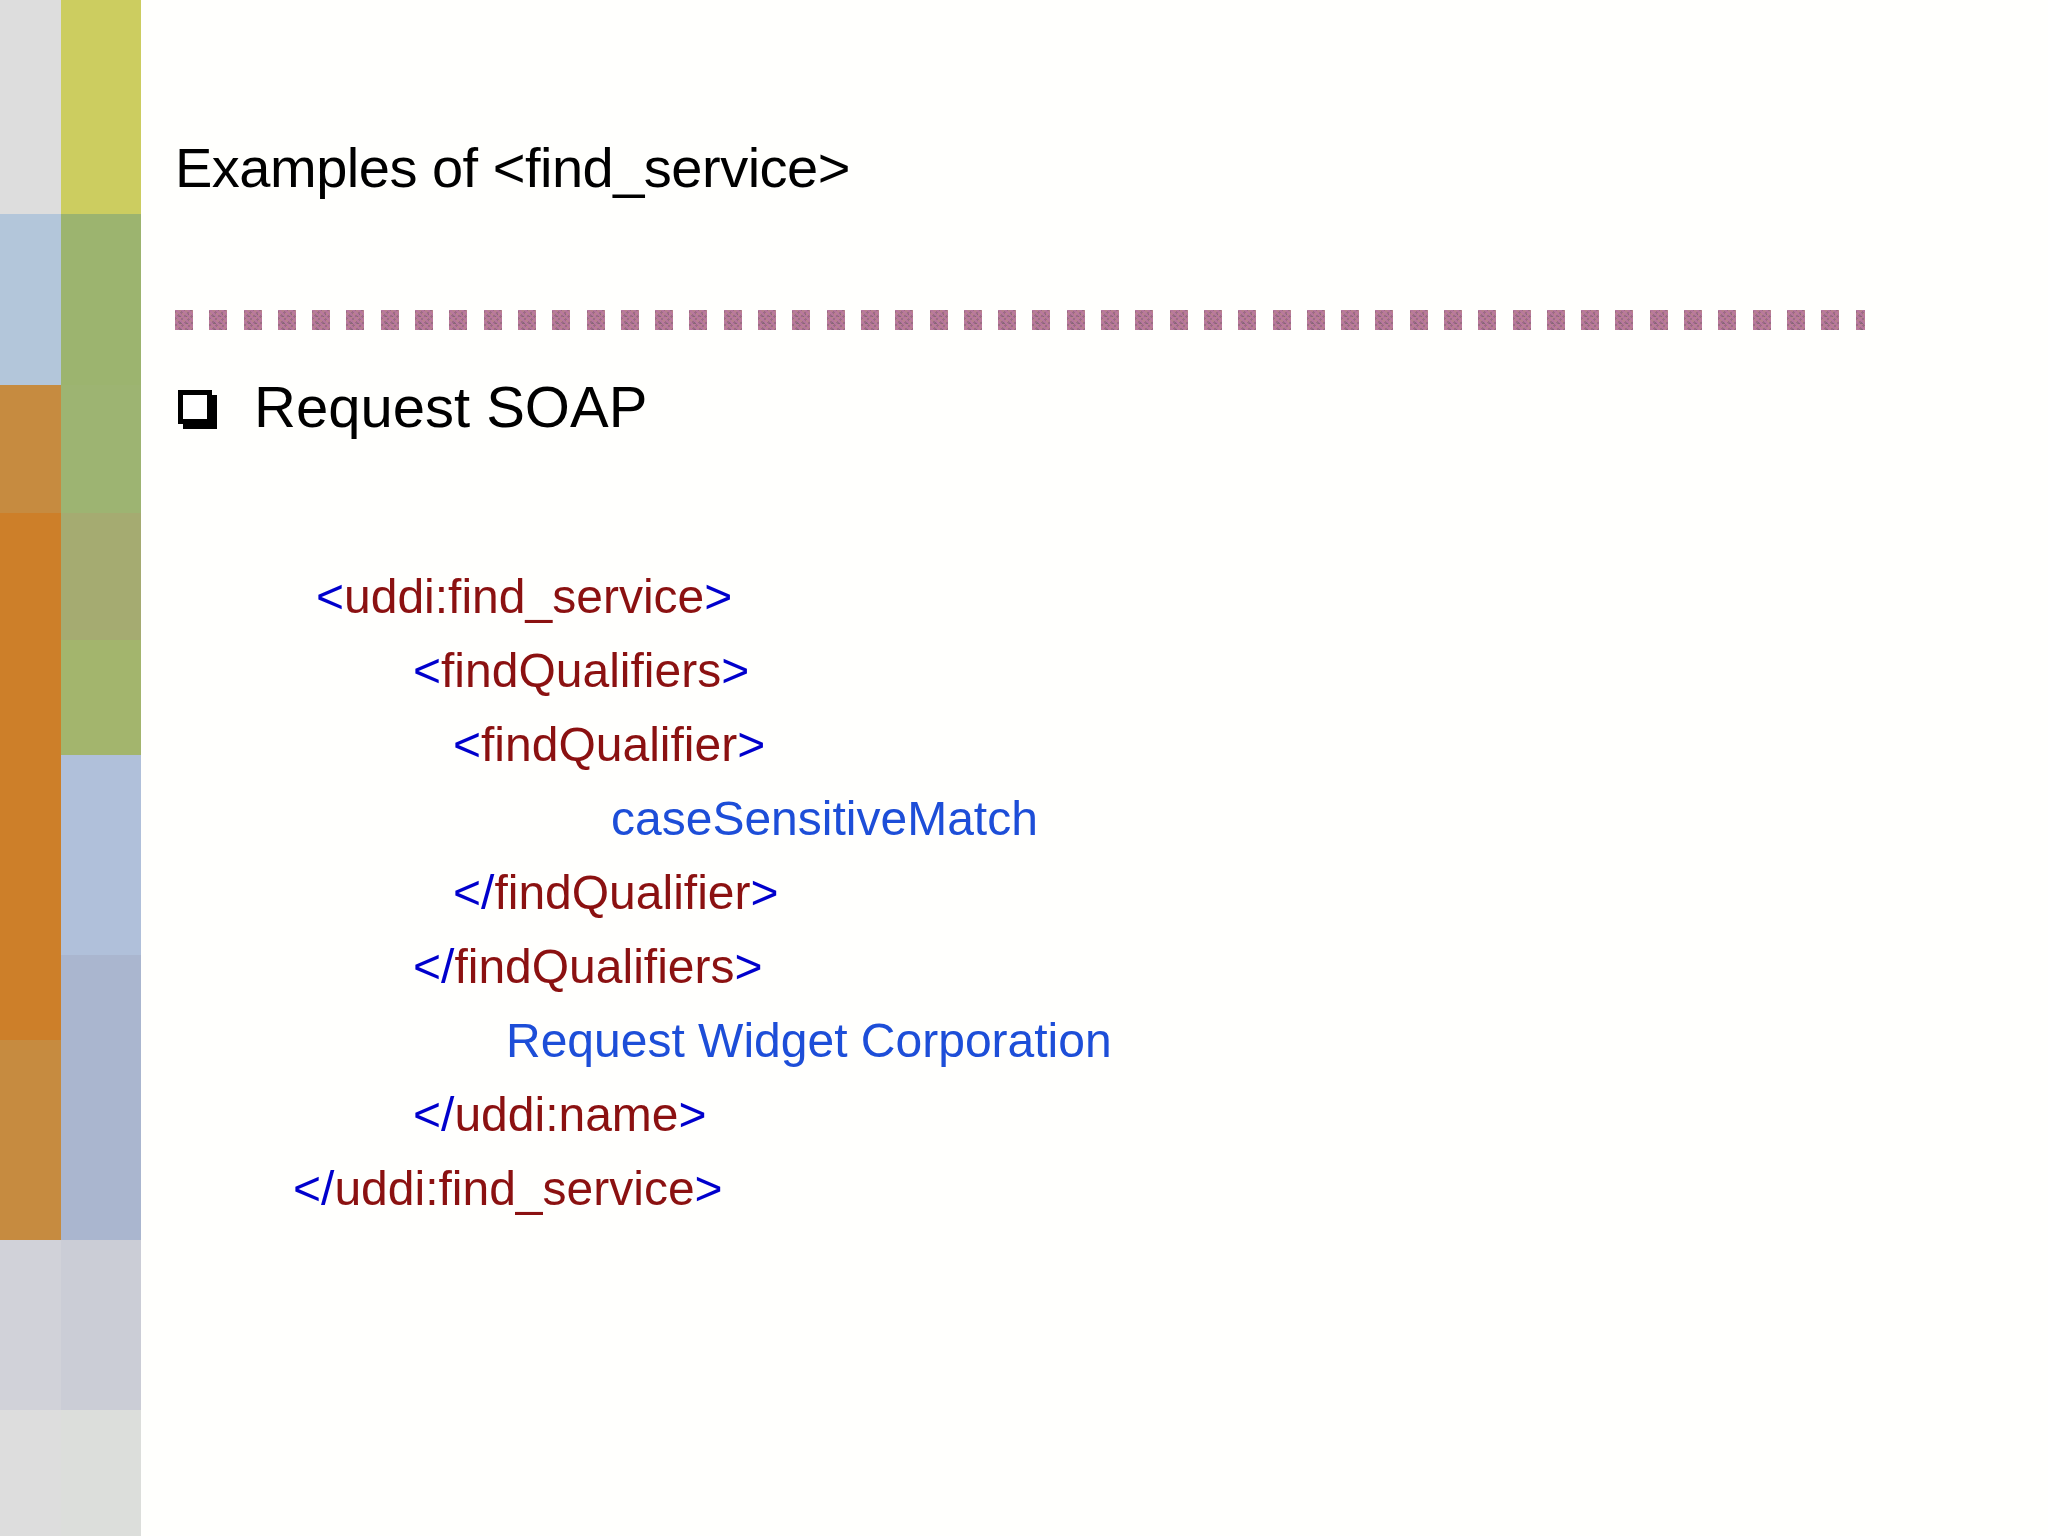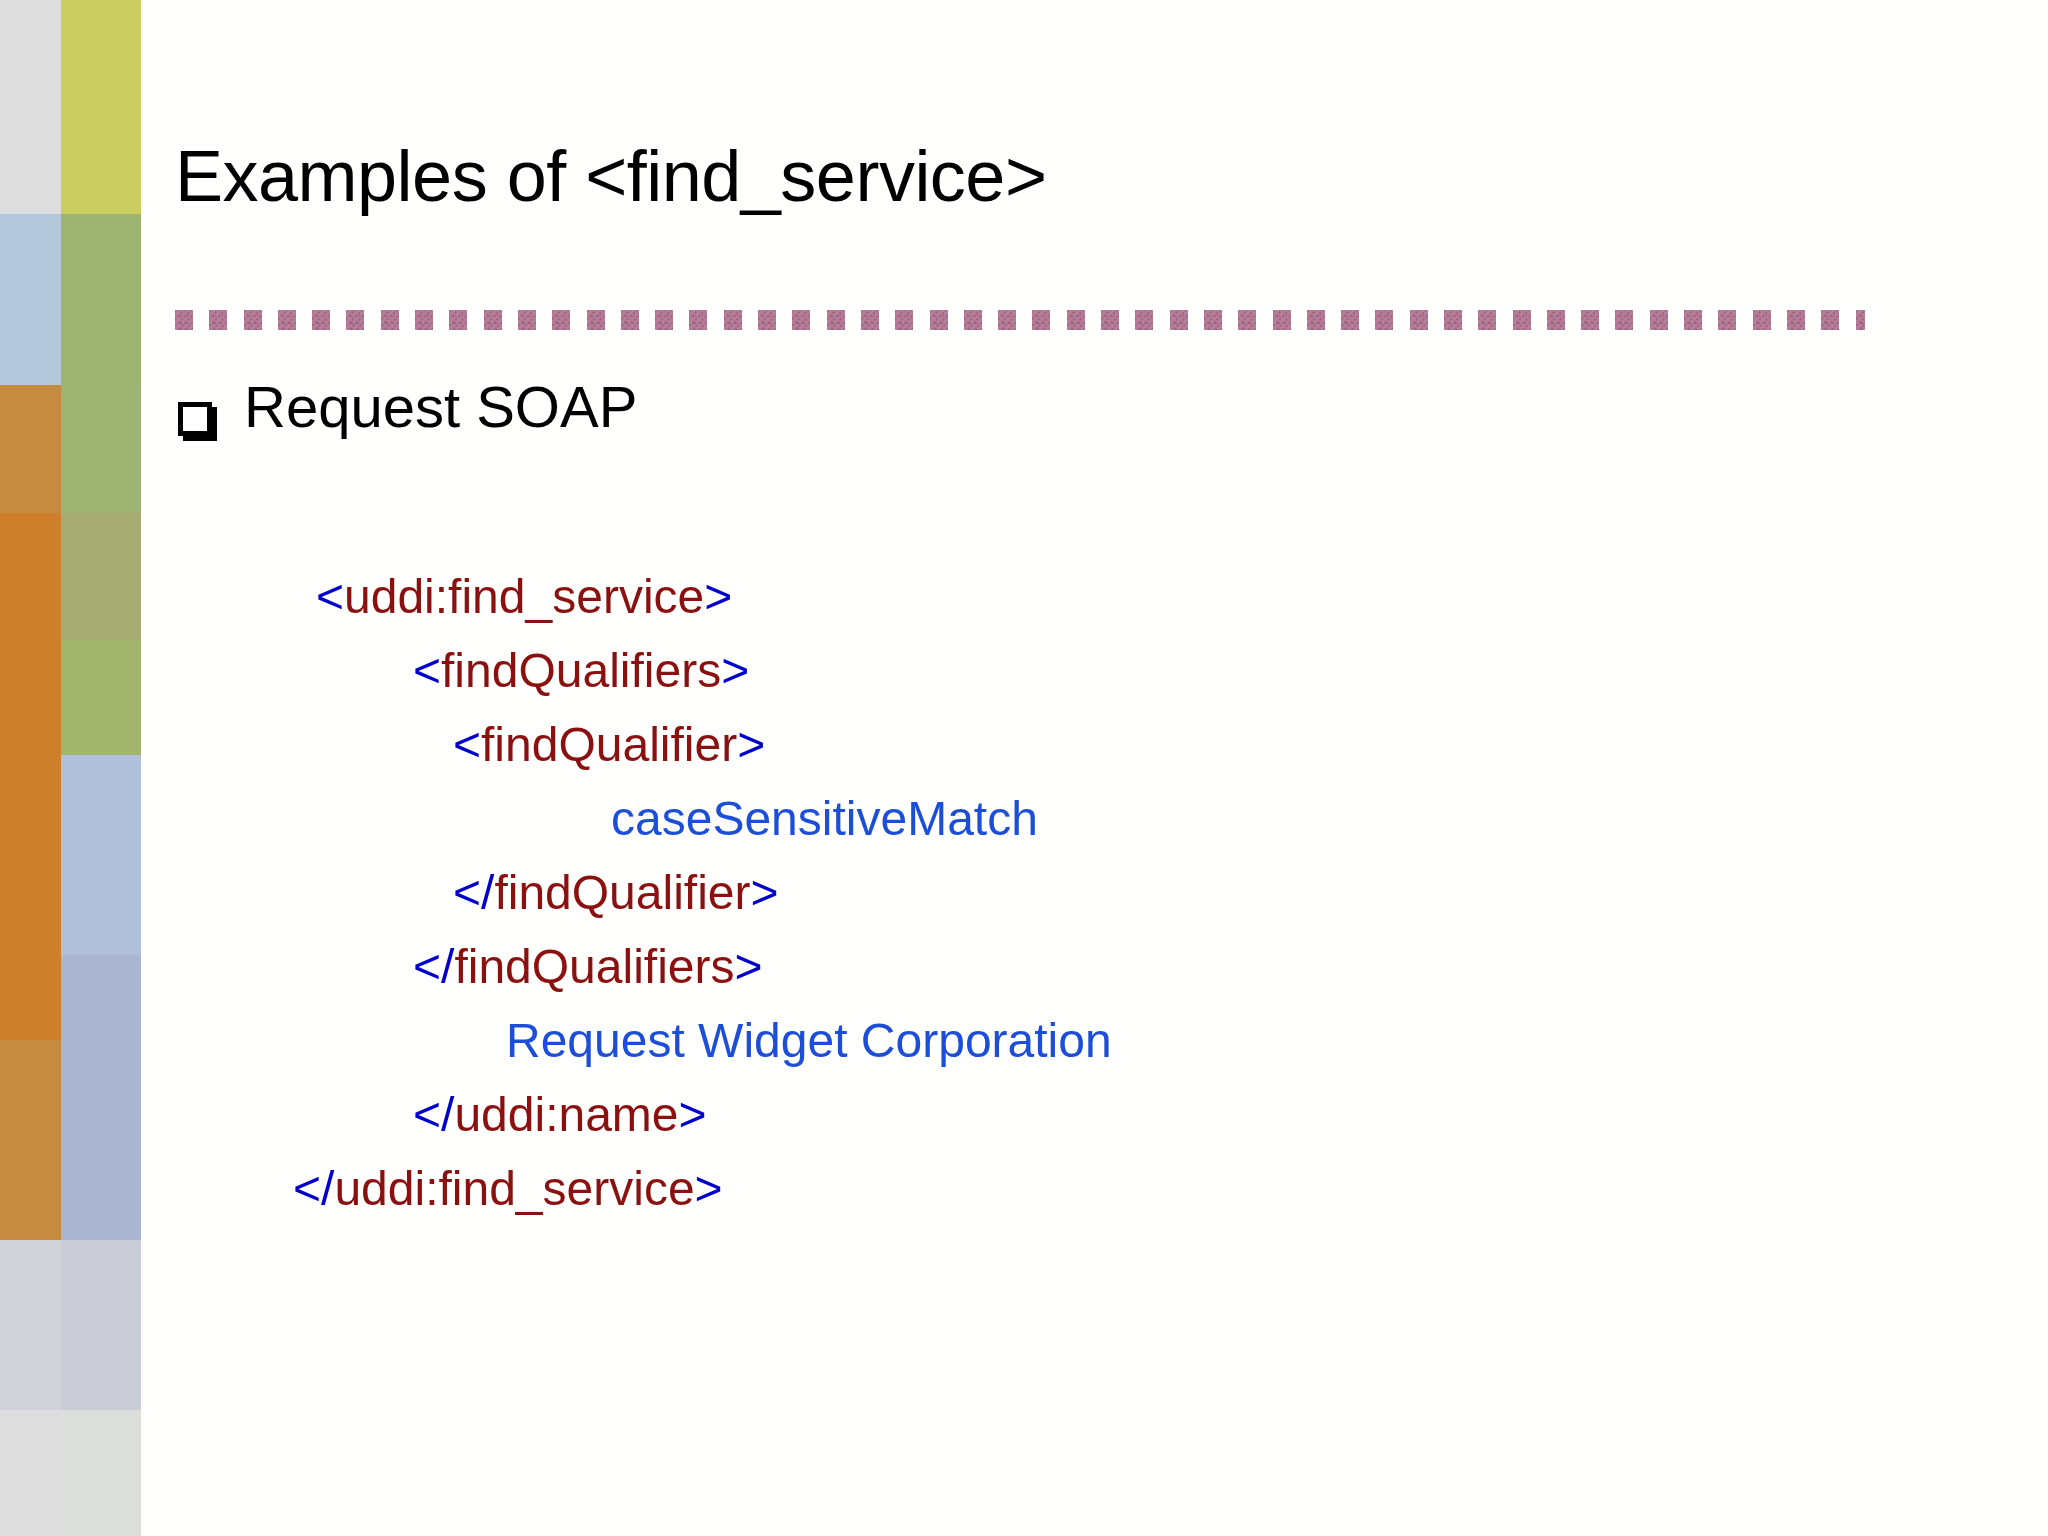--- a/index.html
+++ b/index.html
@@ -42,21 +42,21 @@
     left: 0;
     width: 100%;
   }
 
   
   .title {
     position: absolute;
     left: 175px;
     top: 140px;
     width: 1760px;
-    font-size: 72px;
+    font-size: 56px;
     line-height: 1.0;
     color: #000000;
     letter-spacing: -0.5px;
     white-space: nowrap;
   }
 
   
   .divider {
     position: absolute;
     left: 175px;
@@ -78,22 +78,22 @@
       linear-gradient(-45deg, rgba(120,100,110,.55) 25%, transparent 25%, transparent 50%, rgba(210,150,150,.5) 50%, rgba(210,150,150,.5) 75%, transparent 75%);
     background-size: 6px 6px, 7px 7px;
   }
 
   
   .bullet-row {
     position: absolute;
     left: 178px;
     top: 378px;
     display: flex;
-    align-items: flex-end;
-    gap: 32px;
+    align-items: center;
+    gap: 42px;
   }
   .bullet-glyph {
     width: 34px;
     height: 34px;
     box-sizing: border-box;
     border: 5px solid #000000;
     background: #ffffff;
     box-shadow: 5px 5px 0 0 #000000;
     flex: 0 0 auto;
   }

